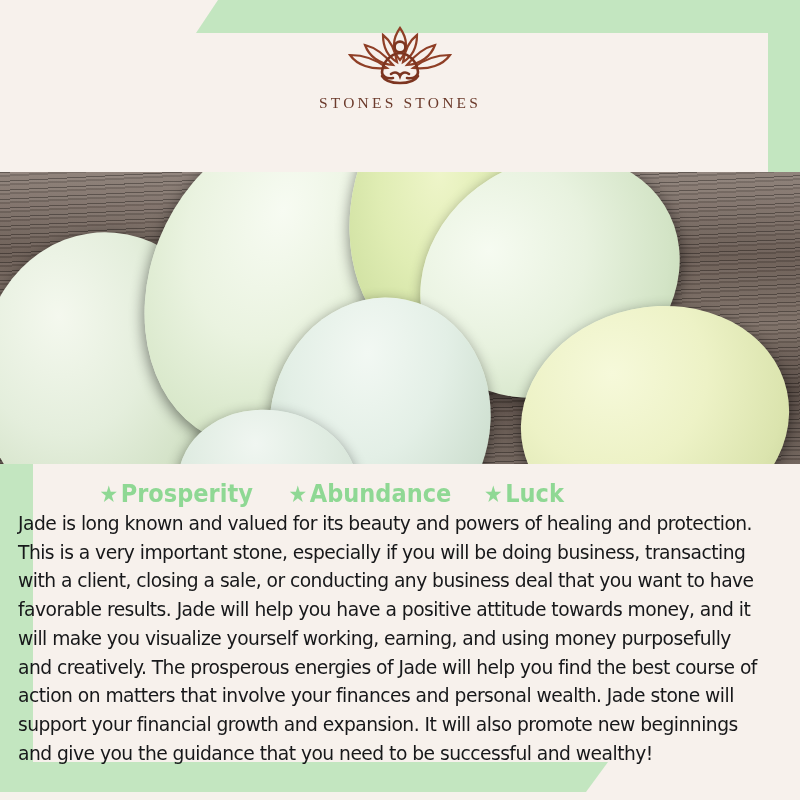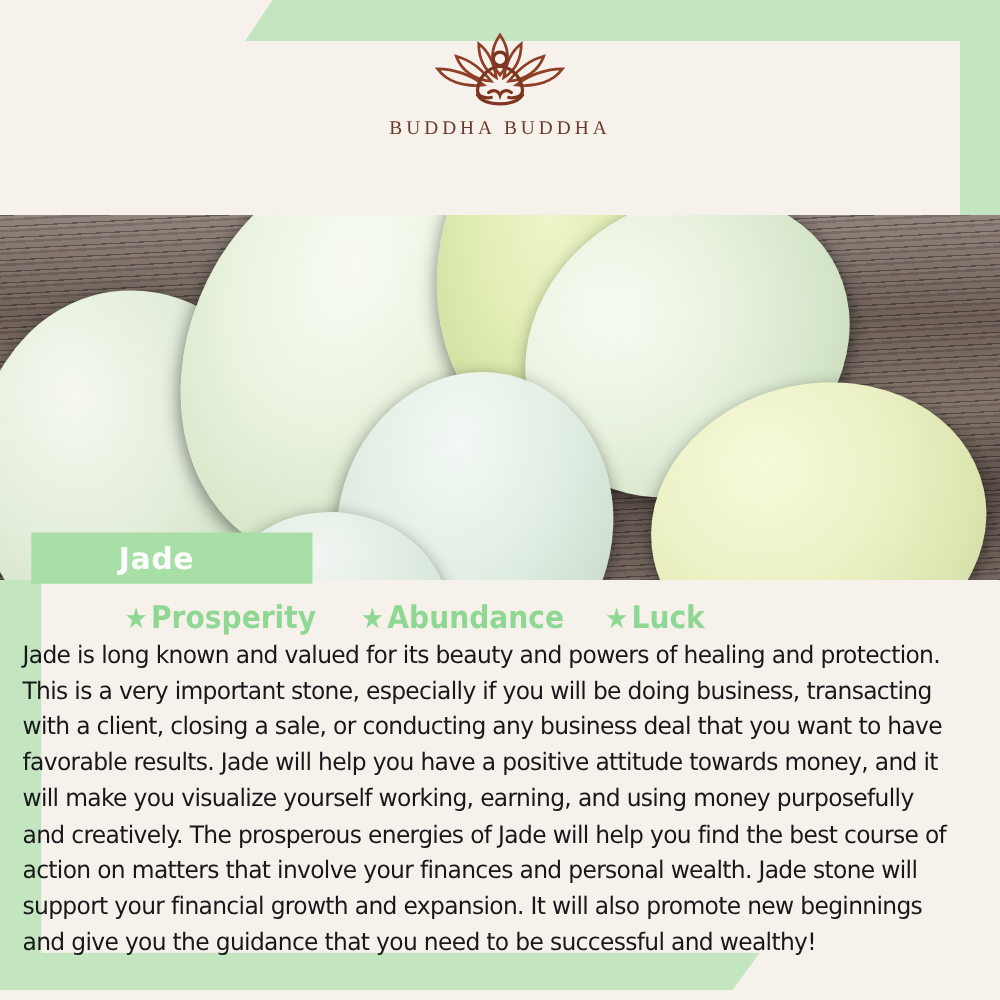--- a/index.html
+++ b/index.html
@@ -199,21 +199,21 @@
         <path d="M125 33 C118 43, 104 48, 88 46 C98 38, 112 33, 125 33 Z"></path>
       </g>
       <g fill="none" stroke="#7c3520" stroke-width="2.6" stroke-linecap="round">
         <circle cx="75" cy="25" r="5.4"></circle>
         <path d="M75 31 C65 32, 58 40, 57 50 C57 55, 62 57, 68 56"></path>
         <path d="M75 31 C85 32, 92 40, 93 50 C93 55, 88 57, 82 56"></path>
         <path d="M57 54 C60 59, 66 61, 75 61 C84 61, 90 59, 93 54"></path>
         <path d="M66 52 C70 49, 74 51, 75 54 C76 51, 80 49, 84 52"></path>
       </g>
     </svg>
-    <div class="logo-word">BUDDHA BUDDHA</div>
+    <div class="logo-word">STONES STONES</div>
   </div>
 
 
   <div class="photo">
     <div class="wood"></div>
 
     <div class="stone" style="left:-20px; top:60px; width:260px; height:300px; transform:rotate(-8deg);
                 background:radial-gradient(ellipse at 34% 26%, #f4f8ee 0%, #e4eedc 38%, #cfdfc2 70%, #b4c8a5 100%);"></div>
 
     <div class="stone" style="left:150px; top:-50px; width:260px; height:330px; transform:rotate(22deg);
@@ -228,23 +228,20 @@
     <div class="stone" style="left:270px; top:125px; width:220px; height:250px; transform:rotate(12deg);
                 background:radial-gradient(ellipse at 38% 24%, #f2f8f3 0%, #e3efe6 40%, #cfe0d1 74%, #b5c9b6 100%);"></div>
 
     <div class="stone" style="left:520px; top:135px; width:270px; height:225px; transform:rotate(-12deg);
                 background:radial-gradient(ellipse at 38% 26%, #f6f9da 0%, #edf2c6 40%, #dbe4ae 74%, #c2cd96 100%);"></div>
 
     <div class="stone" style="left:178px; top:238px; width:180px; height:150px; transform:rotate(8deg);
                 background:radial-gradient(ellipse at 40% 24%, #f0f6f1 0%, #e0ece2 45%, #ccdccd 100%);"></div>
   </div>
 
-  <div class="jade-label">
-    <div class="jade-label-text">Jade</div>
-  </div>
 
   <div class="keywords">
     <span class="kw"><span class="star">★</span><span>Prosperity</span></span>
     <span class="kw"><span class="star">★</span><span>Abundance</span></span>
     <span class="kw"><span class="star">★</span><span>Luck</span></span>
   </div>
 
   <div class="body-text">Jade is long known and valued for its beauty and powers of healing and protection. This is a very important stone, especially if you will be doing business, transacting with a client, closing a sale, or conducting any business deal that you want to have favorable results. Jade will help you have a positive attitude towards money, and it will make you visualize yourself working, earning, and using money purposefully and creatively. The prosperous energies of Jade will help you find the best course of action on matters that involve your finances and personal wealth. Jade stone will support your financial growth and expansion. It will also promote new beginnings and give you the guidance that you need to be successful and wealthy!</div>
 
 </div>

